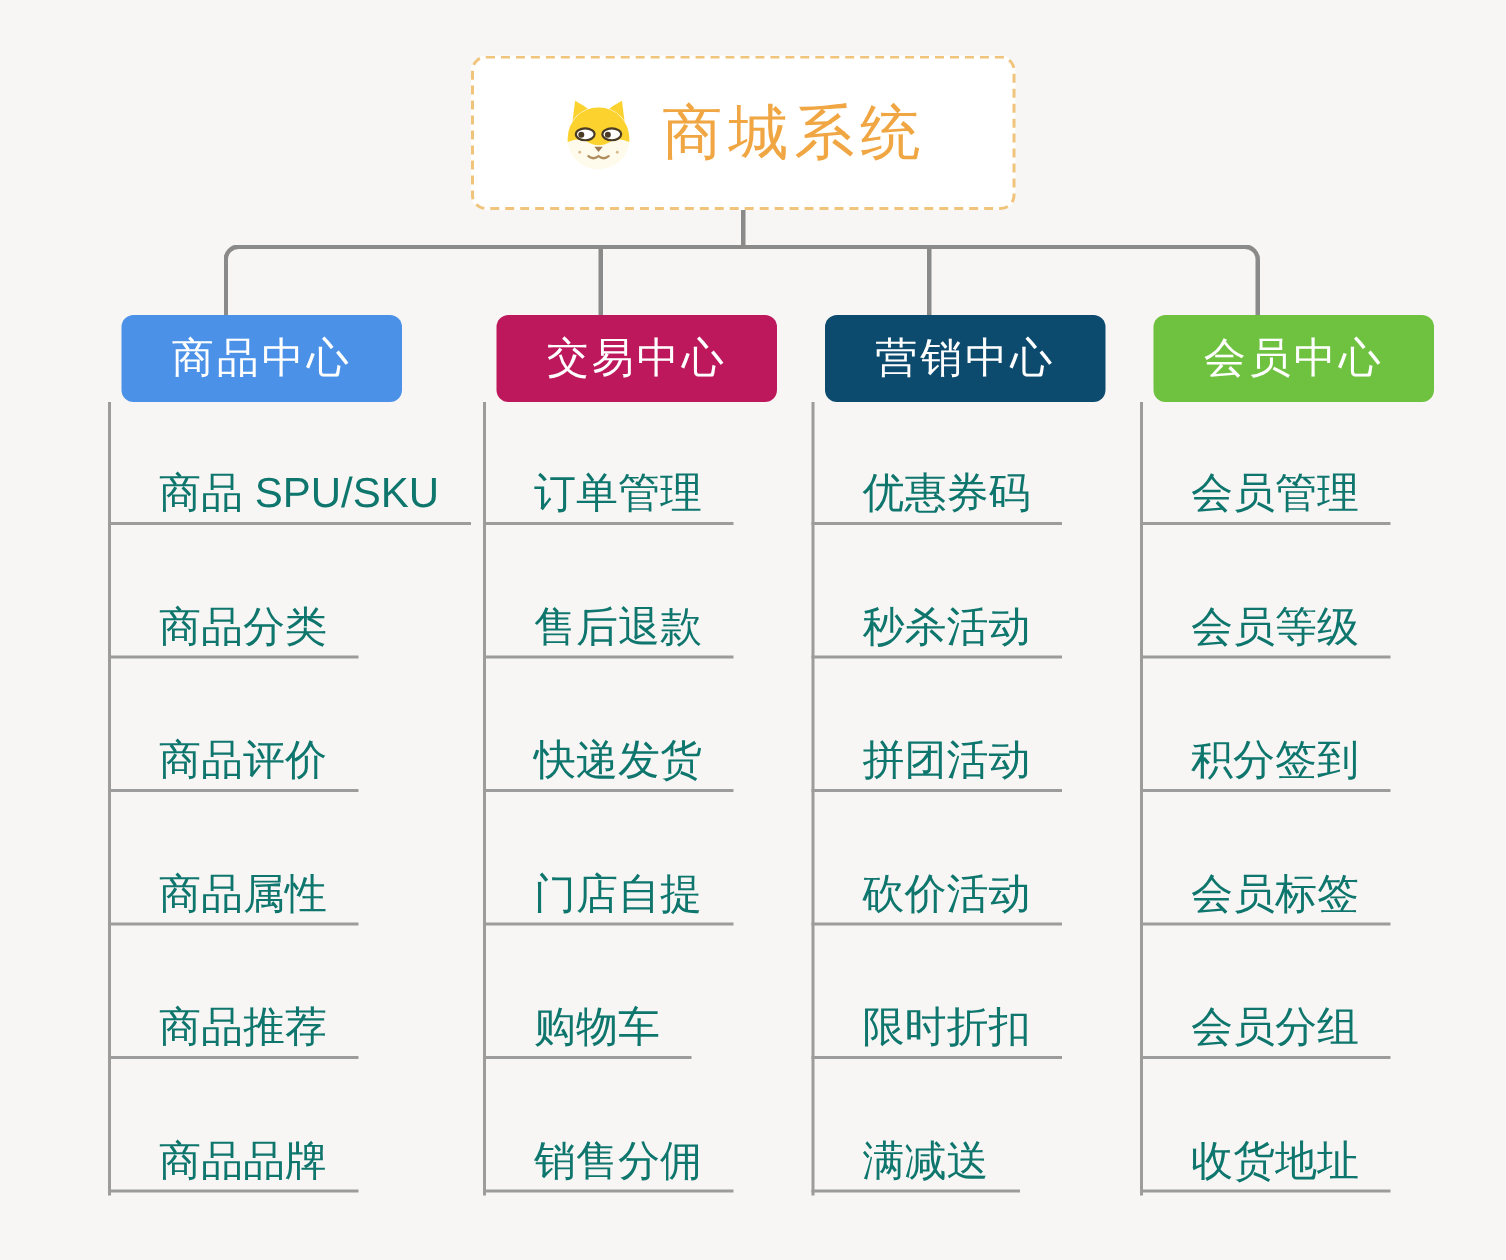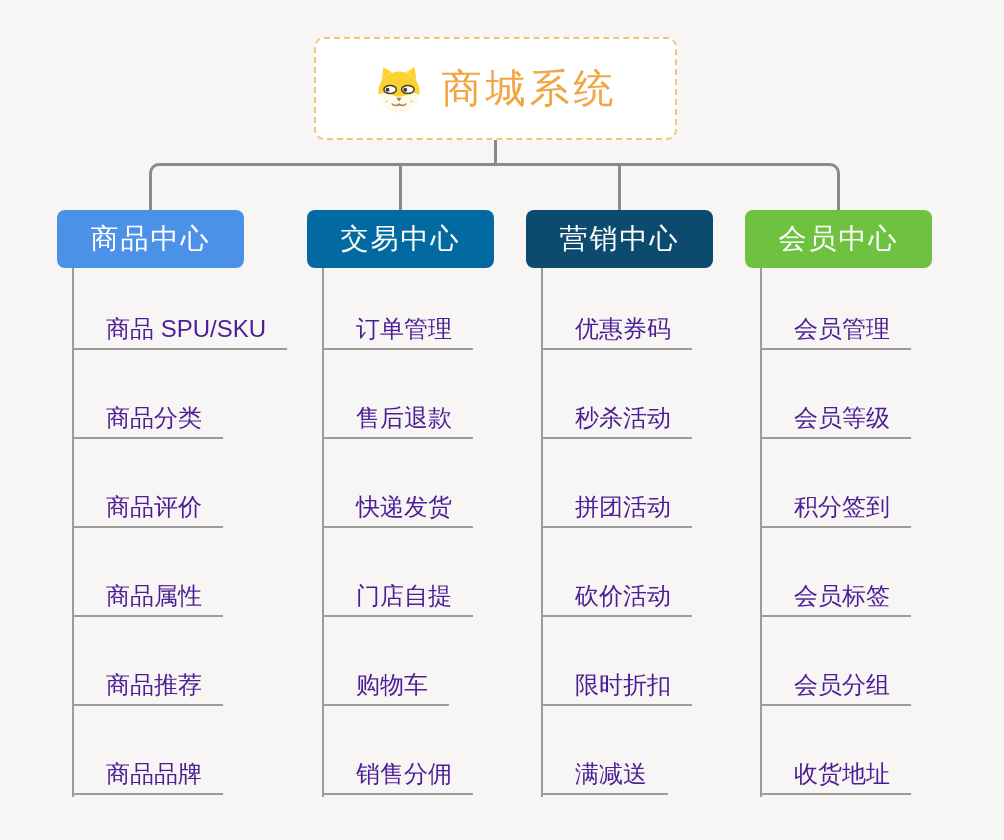--- a/index.html
+++ b/index.html
@@ -17,25 +17,25 @@
   .root{position:absolute;left:314px;top:37px;width:363px;height:103px;box-sizing:border-box;
         background:#ffffff;border:2px dashed #f1c47c;border-radius:10px;
         display:flex;align-items:center;justify-content:center;gap:18px;z-index:2;}
   .root-title{font-size:40px;letter-spacing:4px;color:#f0a642;white-space:nowrap;}
   .dog-icon{width:50px;height:50px;flex:0 0 auto;}
 
   
   .branch{position:absolute;top:210px;width:260px;}
   .branch-0{left:57px;} .branch-1{left:307px;} .branch-2{left:526px;} .branch-3{left:745px;}
   .branch-box{width:187px;height:58px;border-radius:8px;display:flex;align-items:center;justify-content:center;
-              color:#ffffff;font-size:28px;letter-spacing:2px;position:relative;z-index:2;}
+              color:#ffffff;font-size:28px;letter-spacing:2px;position:relative;z-index:2;margin-left:24px;}
   .col-line{position:absolute;left:15px;top:58px;width:2px;height:529px;background:var(--iline);}
   .node{position:absolute;left:15px;white-space:nowrap;height:38px;line-height:38px;
         padding:0 21px 0 34px;border-bottom:2px solid var(--iline);
-        font-size:24px;color:#4c1d95;}
+        font-size:28px;color:#0f766e;}
   .n1{top:100px;} .n2{top:189px;} .n3{top:278px;} .n4{top:367px;} .n5{top:456px;} .n6{top:545px;}
 </style>
 </head>
 <body>
 
 <div id="canvas" style="background-color: rgb(247, 246, 244); --line: #8a8a8a; --iline: #9c9c9c;">
 
   <div class="root-stub"></div>
   <div class="t-connector"></div>
   <div class="drop drop-2"></div>
@@ -66,21 +66,21 @@
     <div class="col-line"></div>
     <div class="node n1">商品 SPU/SKU</div>
     <div class="node n2">商品分类</div>
     <div class="node n3">商品评价</div>
     <div class="node n4">商品属性</div>
     <div class="node n5">商品推荐</div>
     <div class="node n6">商品品牌</div>
   </div>
 
   <div class="branch branch-1">
-    <div class="branch-box" style="background-color: #0369a1;">
+    <div class="branch-box" style="background-color: #be185d;">
       <span>交易中心</span>
     </div>
     <div class="col-line"></div>
     <div class="node n2">售后退款</div>
     <div class="node n1">订单管理</div>
     <div class="node n3">快递发货</div>
     <div class="node n4">门店自提</div>
     <div class="node n5">购物车</div>
     <div class="node n6">销售分佣</div>
   </div>

